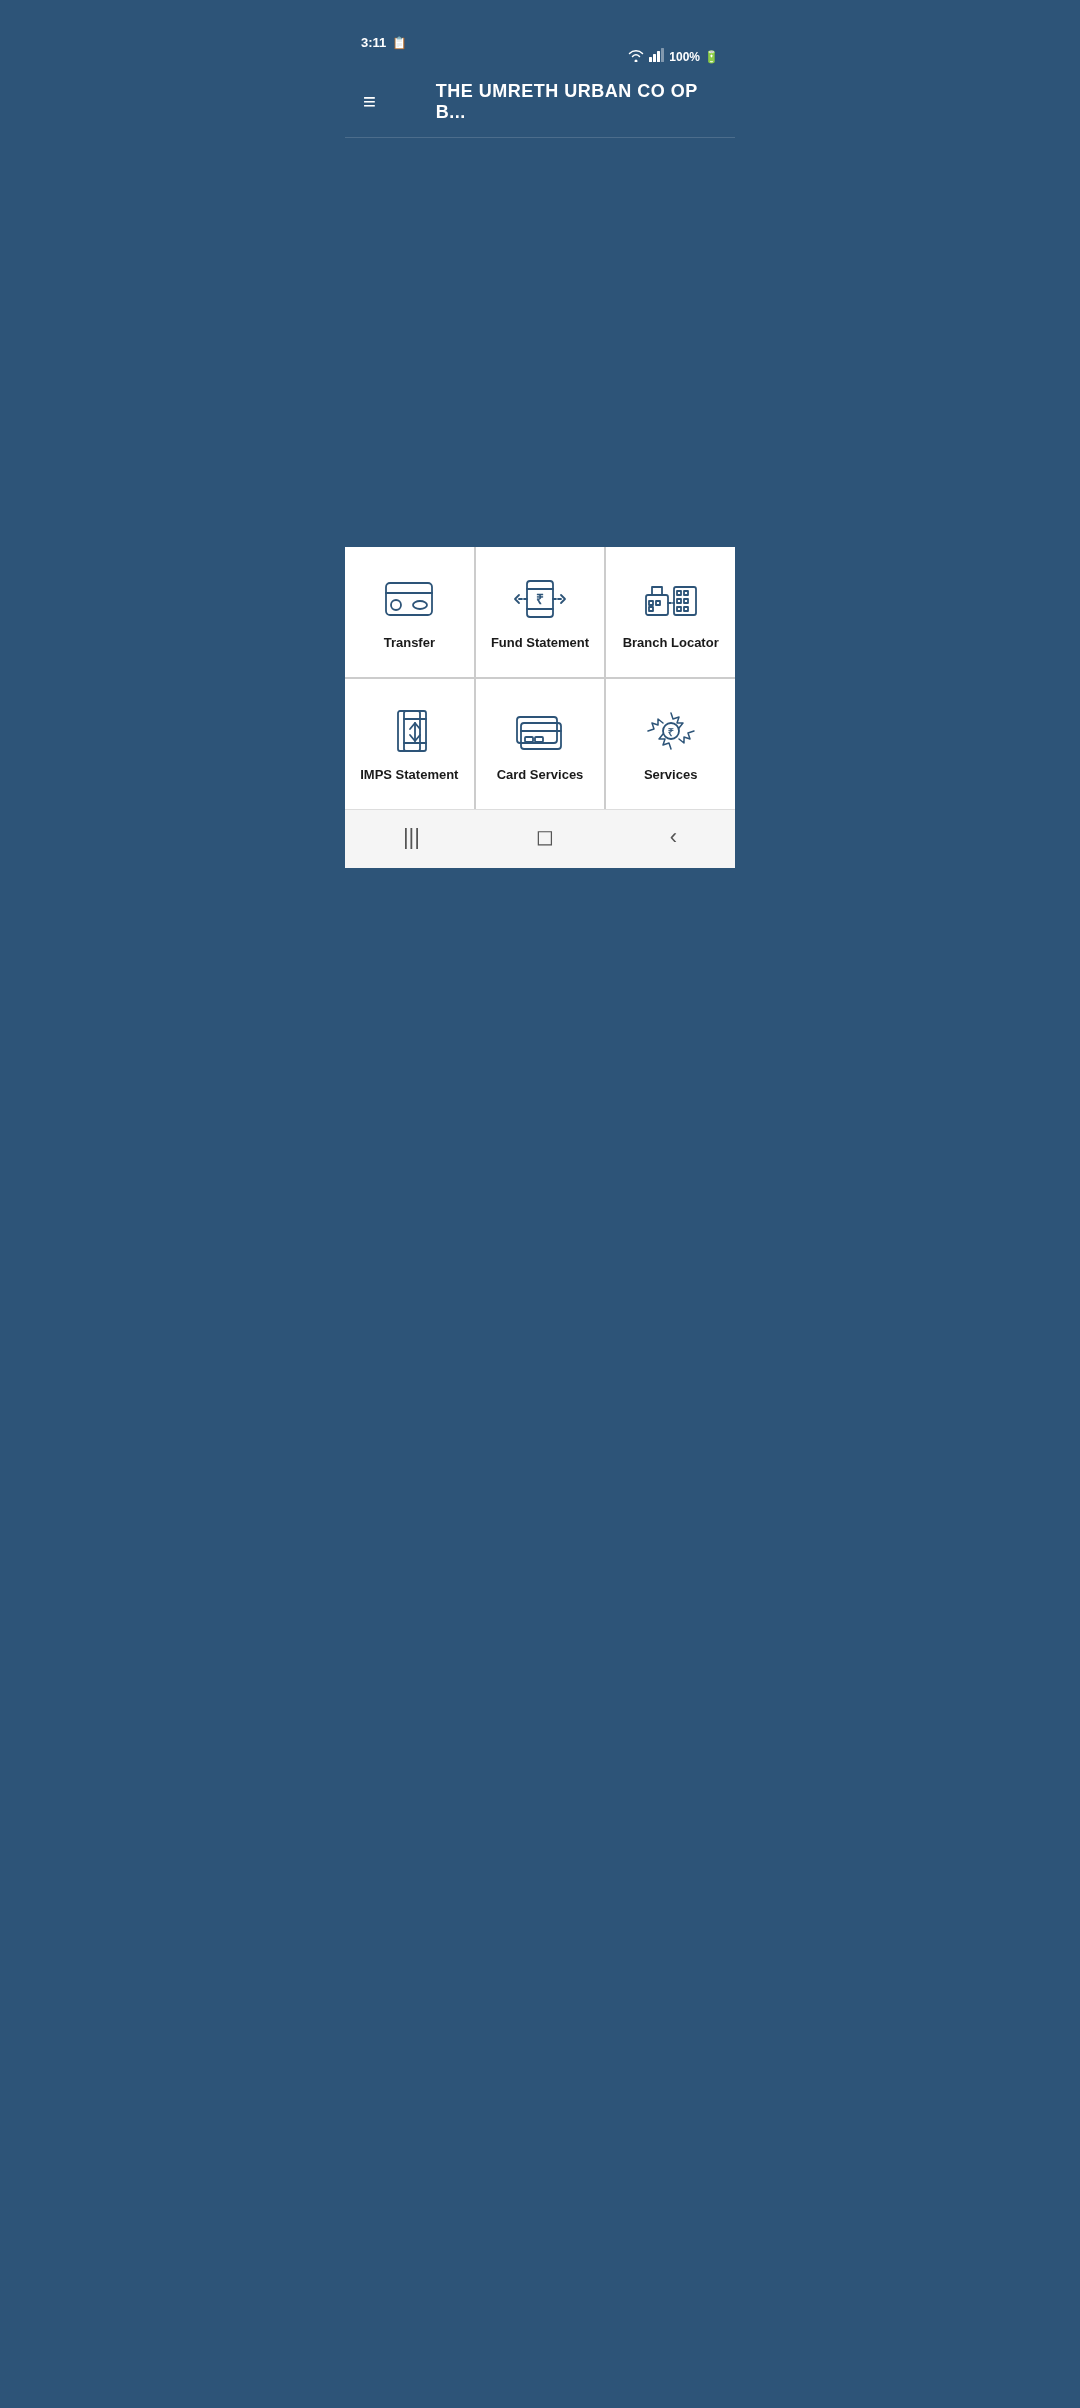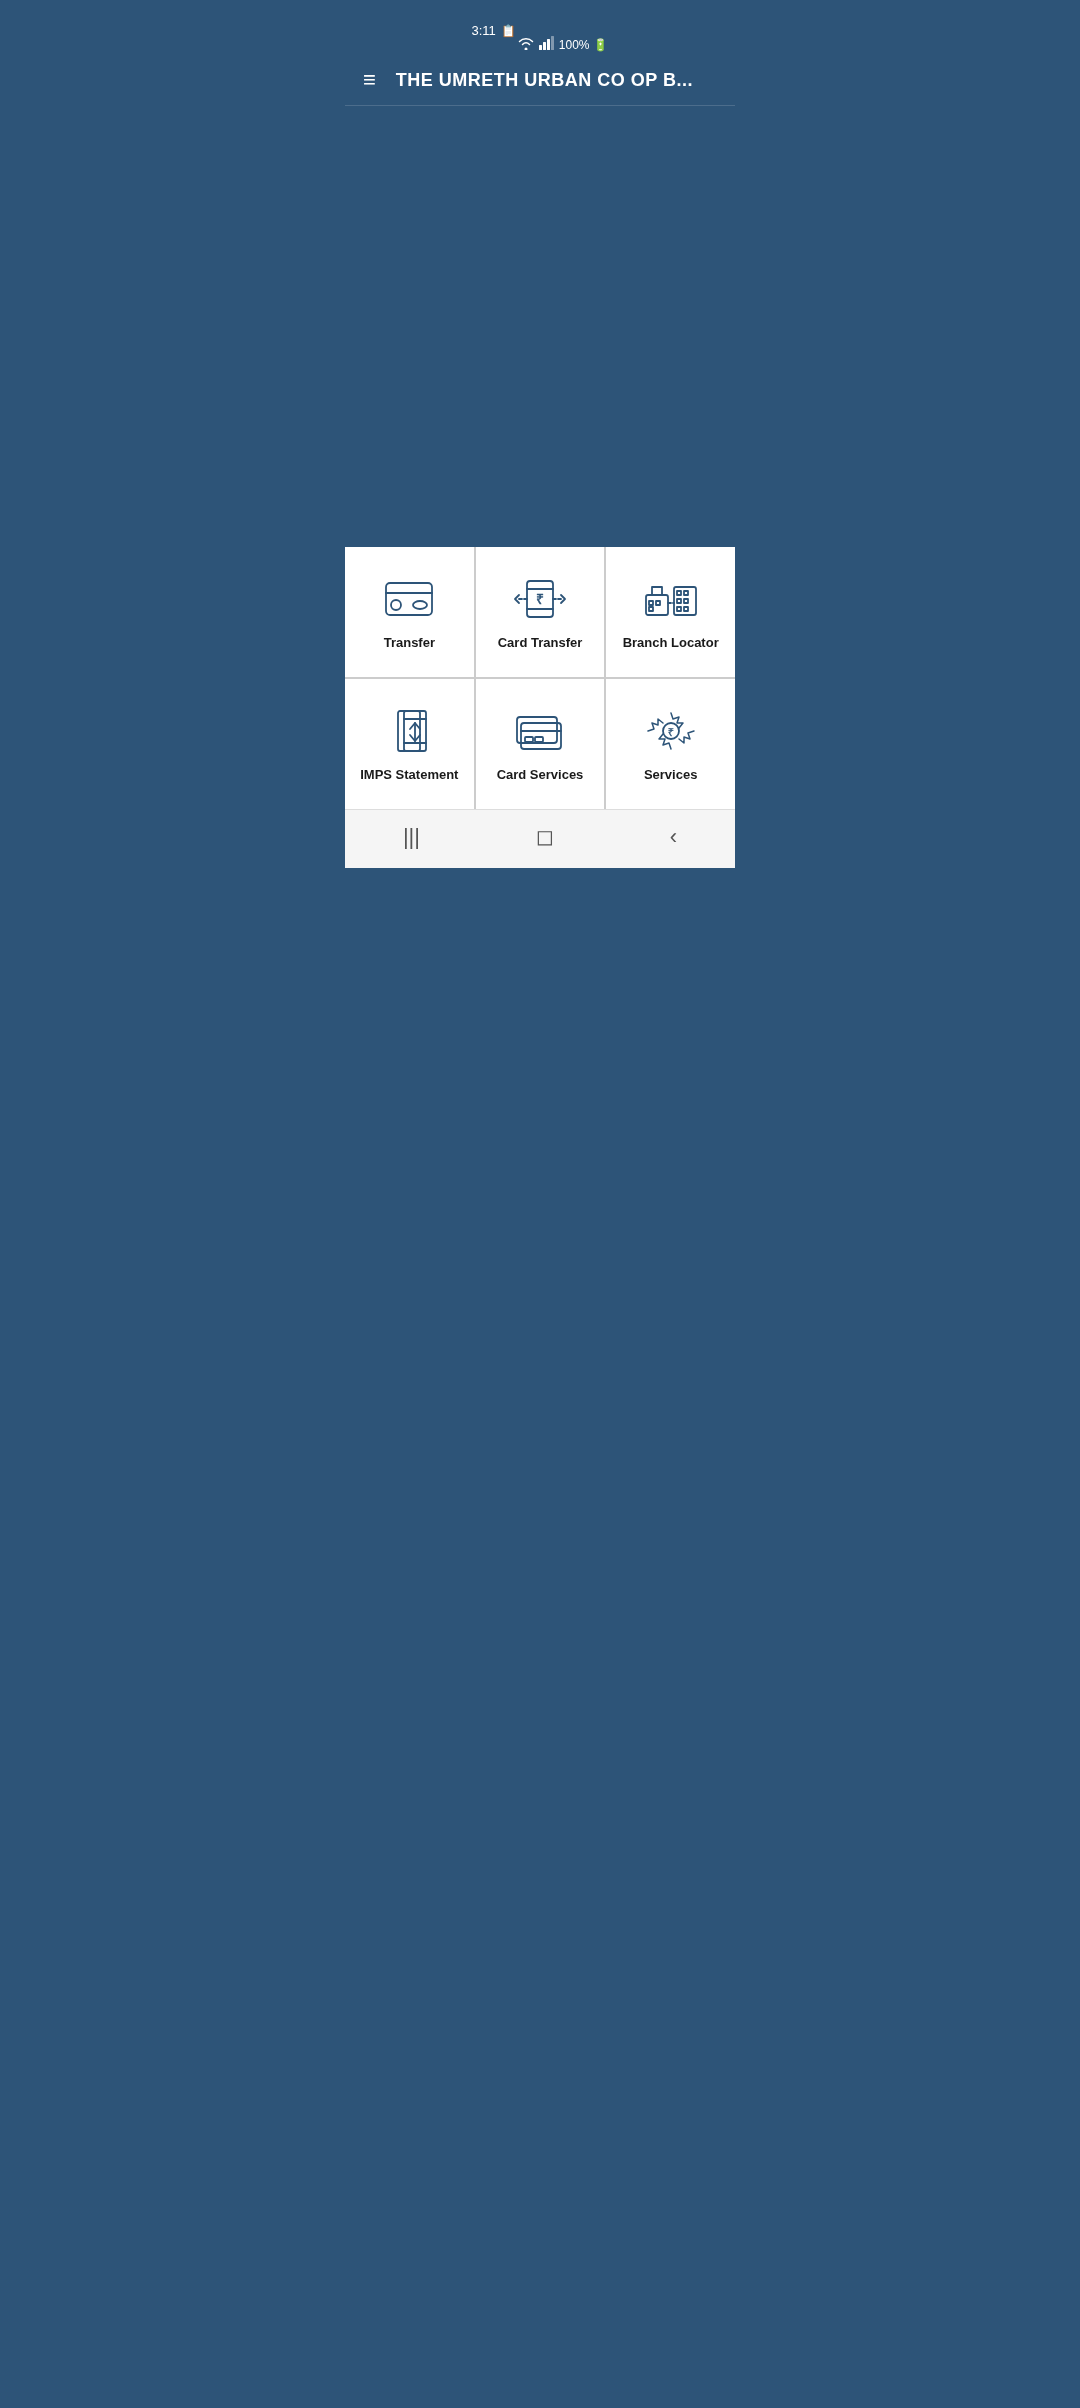--- a/index.html
+++ b/index.html
@@ -17,26 +17,26 @@
       display: flex;
       flex-direction: column;
       margin: 0 auto;
       overflow-x: hidden;
     }
 
     
     .status-bar {
       background: #2d5478;
       display: flex;
-      justify-content: center;
-      align-items: center;
-      padding: 8px 16px 4px;
+      justify-content: space-between;
+      align-items: center;
+      padding: 20px 16px 4px;
       color: white;
       font-size: 13px;
-      font-weight: 400;
+      font-weight: 700;
     }
 
     .status-left {
       display: flex;
       align-items: center;
       gap: 6px;
     }
 
     .status-right {
       display: flex;
@@ -62,20 +62,21 @@
       cursor: pointer;
       line-height: 1;
     }
 
     .header-title {
       color: white;
       font-size: 18px;
       font-weight: 700;
       letter-spacing: 0.5px;
       text-transform: uppercase;
+      margin-left: 40px;
     }
 
     
     .banner-area {
       background: #2d5478;
       flex: 1;
       min-height: 260px;
     }
 
     
@@ -198,21 +199,21 @@
       <svg class="menu-icon" viewBox="0 0 54 44">
         <rect x="14" y="4" width="26" height="36" rx="3"></rect>
         <line x1="14" y1="12" x2="40" y2="12"></line>
         <line x1="14" y1="32" x2="40" y2="32"></line>
         <text x="27" y="27" text-anchor="middle" font-size="14" stroke="#2d5478" fill="#2d5478" stroke-width="0.5" font-family="Arial">₹</text>
         <path d="M6 22 L14 22 M40 22 L48 22" stroke-dasharray="3,2"></path>
         <polyline points="6,18 2,22 6,26"></polyline>
         <polyline points="48,18 52,22 48,26"></polyline>
       </svg>
     </div>
-    <span class="item-label">Card Transfer</span>
+    <span class="item-label">Fund Statement</span>
   </div>
 
 
   <div class="grid-item">
     <div class="icon-area">
       <svg class="menu-icon" viewBox="0 0 54 44">
         <rect x="2" y="18" width="22" height="20" rx="2"></rect>
         <rect x="8" y="10" width="10" height="8"></rect>
         <rect x="30" y="10" width="22" height="28" rx="2"></rect>
         <line x1="24" y1="26" x2="30" y2="26" stroke-dasharray="3,2"></line>

